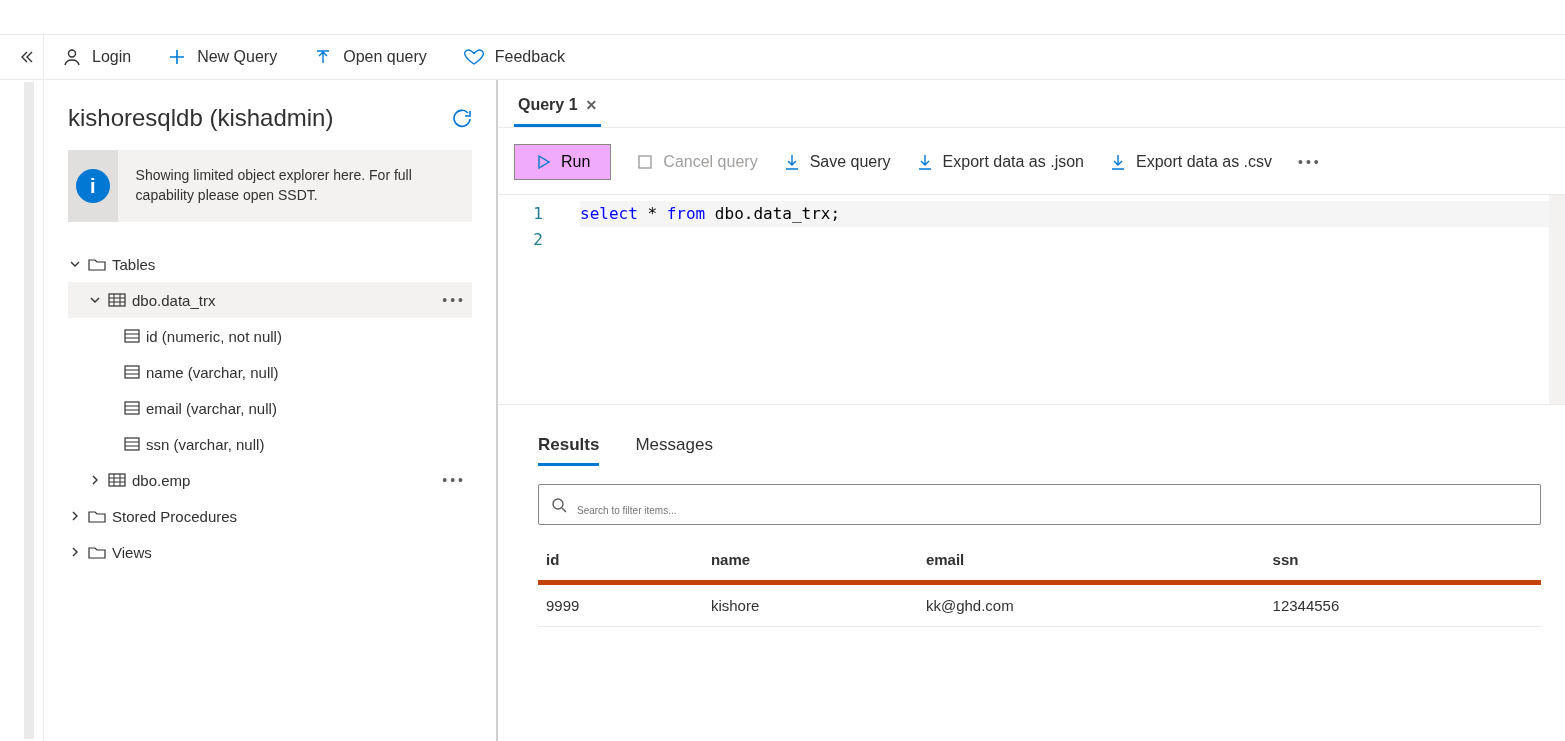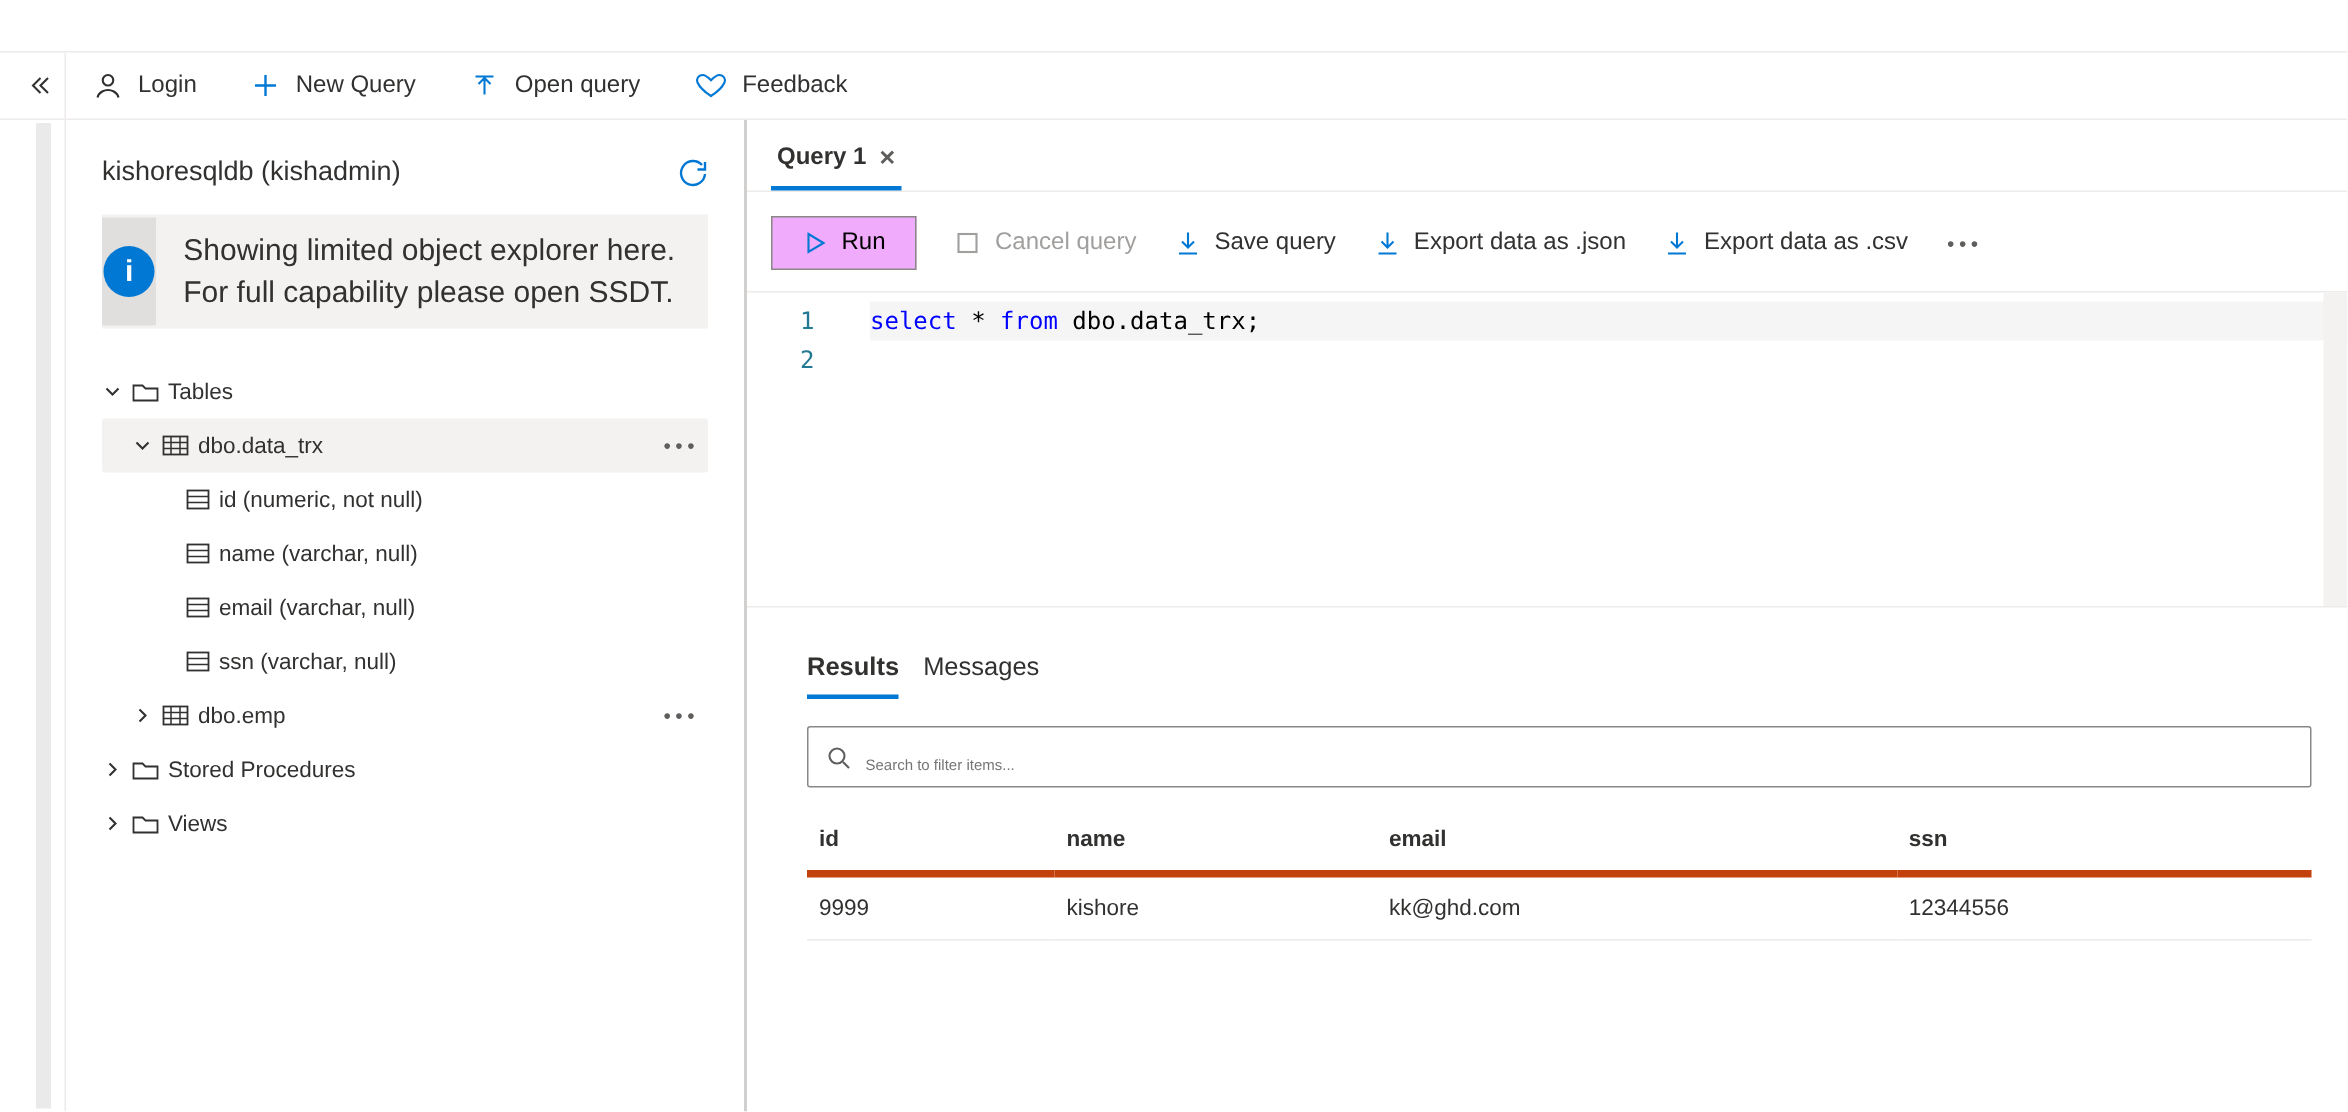--- a/index.html
+++ b/index.html
@@ -70,21 +70,21 @@
     border-right: 2px solid #d2d0ce;
     padding: 24px 0 0 0;
     overflow: auto;
   }
   .sidebar-header {
     display: flex;
     align-items: center;
     justify-content: space-between;
     padding: 0 24px 18px 24px;
   }
-  .sidebar-header .title { font-size: 18px; }
+  .sidebar-header .title { font-size: 24px; }
   .refresh-btn { color: #0078d4; cursor: pointer; }
   .info-banner {
     margin: 0 24px 24px 24px;
     display: flex;
     align-items: center;
     background: #f3f2f1;
   }
   .info-icon-box {
     width: 72px;
     height: 72px;
@@ -92,21 +92,21 @@
     display: flex;
     align-items: center;
     justify-content: center;
   }
   .info-icon {
     width: 34px; height: 34px; border-radius: 50%;
     background: #0078d4; color: #fff;
     display: flex; align-items: center; justify-content: center;
     font-weight: 600; font-size: 20px;
   }
-  .info-text { padding: 10px 18px; font-size: 20px; color: #323130; line-height: 1.4; }
+  .info-text { padding: 10px 18px; font-size: 14px; color: #323130; line-height: 1.4; }
 
   .tree { padding: 0 24px; font-size: 15px; }
   .tree-row {
     display: flex;
     align-items: center;
     gap: 6px;
     height: 36px;
     cursor: pointer;
     border-radius: 2px;
     padding-right: 6px;
@@ -181,21 +181,21 @@
   .ident { color: #000; }
   .editor .minimap {
     position:absolute; right:0; top:0; bottom:0; width:16px; background:#f3f2f1;
   }
 
   .results-panel {
     border-top: 1px solid #edebe9;
     padding: 30px 24px 0 40px;
     flex: 1;
   }
-  .result-tabs { display:flex; gap:16px; margin-bottom:18px; }
+  .result-tabs { display:flex; gap:36px; margin-bottom:18px; }
   .result-tab { font-size:17px; padding-bottom:8px; cursor:pointer; }
   .result-tab.active { font-weight:600; border-bottom:3px solid #0078d4; }
   .search-box {
     border:1px solid #8a8886;
     display:flex; align-items:center; gap:10px;
     padding:8px 12px; border-radius:2px;
     margin-bottom:14px;
   }
   .search-box input {
     border:none; outline:none; flex:1; font-size:10px; color:#8b5cf6;margin-top:12px;

